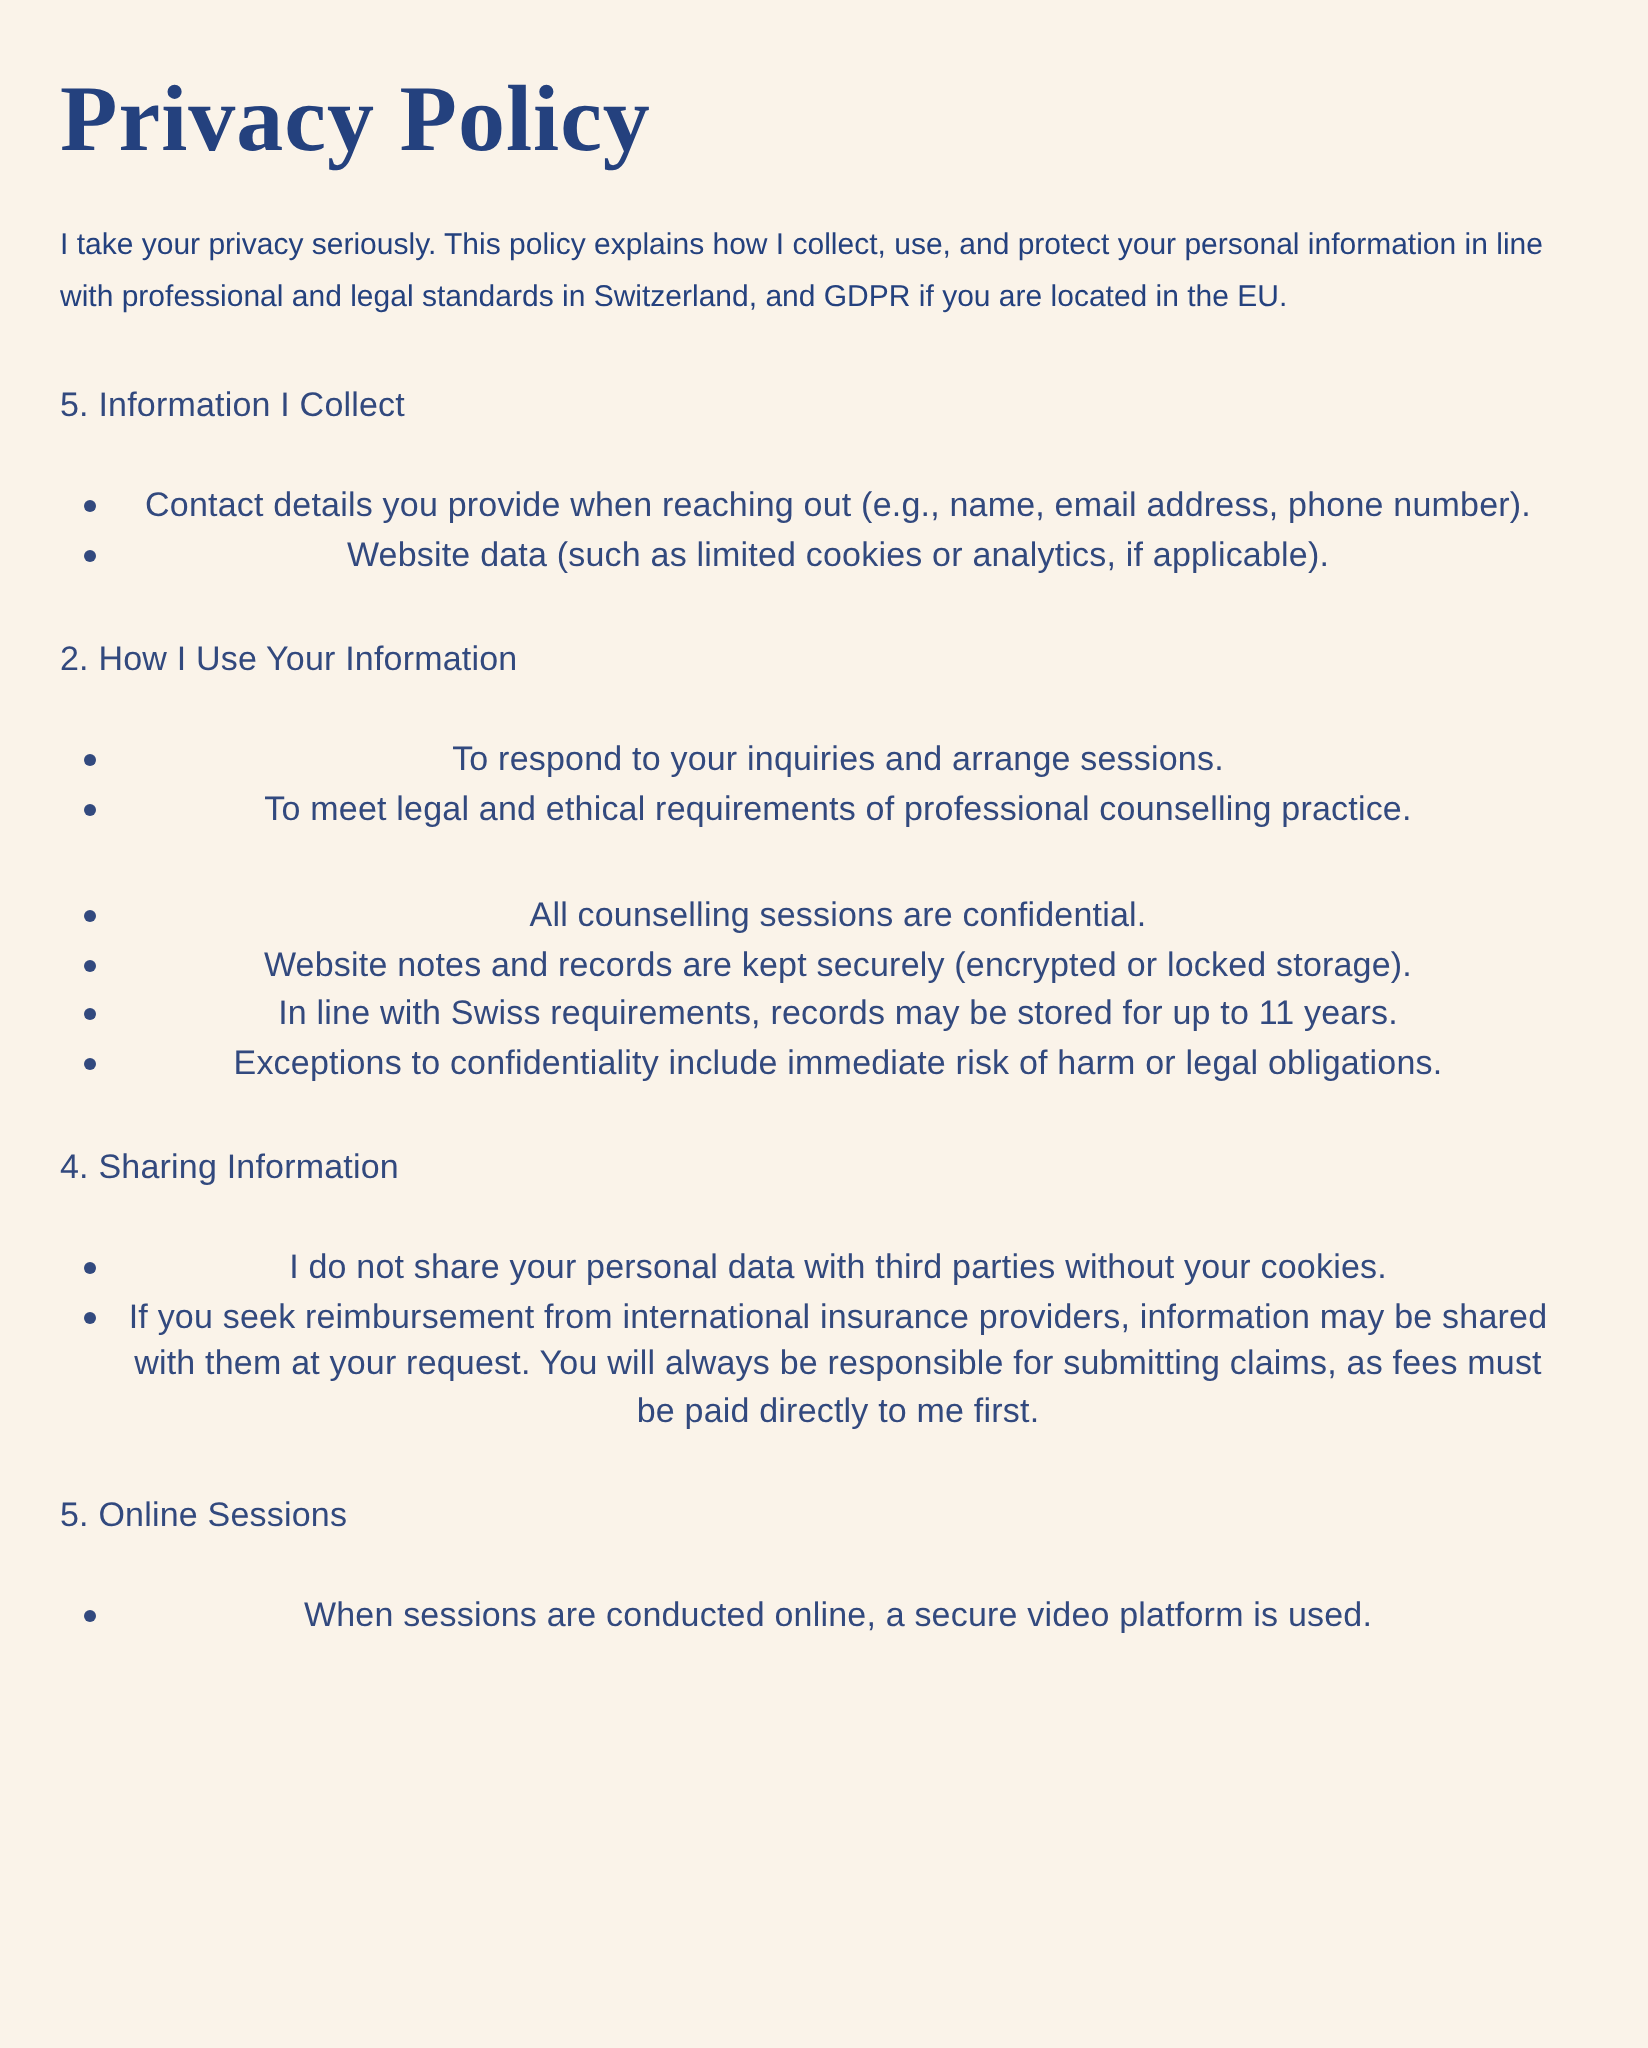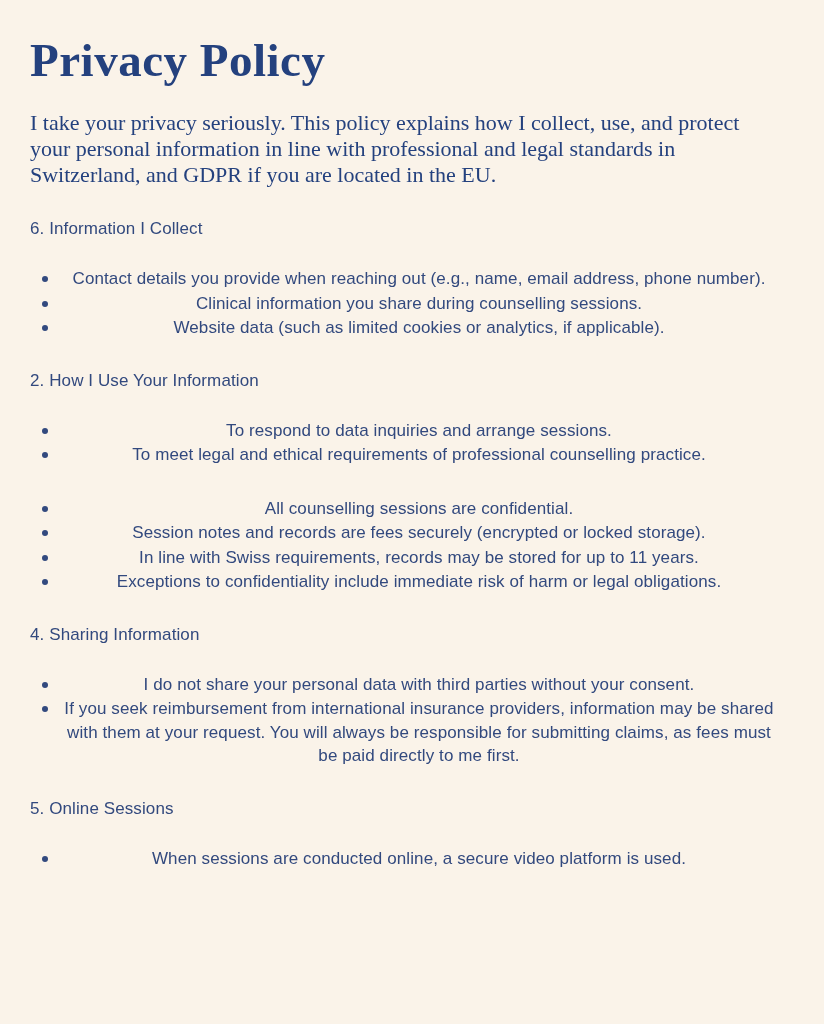--- a/index.html
+++ b/index.html
@@ -32,22 +32,22 @@
   .contact-block {
     margin-top: 36px;
     font-family: "Liberation Serif", "DejaVu Serif", serif;
     font-weight: 700;
     font-size: 19px;
     line-height: 24px;
     color: var(--title-color);
   }
   .intro {
     margin-top: 25px;
-    font-family: Liberation Serif, serif;
-    font-size: 22px;
+    font-family: Liberation Sans, sans-serif;
+    font-size: 15px;
     line-height: 26px;
     max-width: 745px;
     color: var(--title-color);
   }
   .sections { }
   .section { margin-top: 30px; }
   .section-heading {
     font-size: 17px;
     font-weight: 400;
     line-height: 22px;
@@ -85,46 +85,45 @@
 <div class="page">
   <div class="content">
 
     <h1 class="doc-title">Privacy Policy</h1>
 
 
     <p class="intro">I take your privacy seriously. This policy explains how I collect, use, and protect your personal information in line with professional and legal standards in Switzerland, and GDPR if you are located in the EU.</p>
 
     <div class="sections" id="sections">
         <section class="section">
-          <h2 class="section-heading">6. Information I Collect</h2>
+          <h2 class="section-heading">5. Information I Collect</h2>
           <ul class="bullet-list">
             <li>Contact details you provide when reaching out (e.g., name, email address, phone number).</li>
-            <li>Clinical information you share during counselling sessions.</li>
             <li>Website data (such as limited cookies or analytics, if applicable).</li>
           </ul>
         </section>
         <section class="section">
           <h2 class="section-heading">2. How I Use Your Information</h2>
           <ul class="bullet-list">
-            <li>To respond to data inquiries and arrange sessions.</li>
+            <li>To respond to your inquiries and arrange sessions.</li>
             <li>To meet legal and ethical requirements of professional counselling practice.</li>
           </ul>
         </section>
         <section class="section tight">
           <ul class="bullet-list">
             <li>All counselling sessions are confidential.</li>
-            <li>Session notes and records are fees securely (encrypted or locked storage).</li>
+            <li>Website notes and records are kept securely (encrypted or locked storage).</li>
             <li>In line with Swiss requirements, records may be stored for up to 11 years.</li>
             <li>Exceptions to confidentiality include immediate risk of harm or legal obligations.</li>
           </ul>
         </section>
         <section class="section">
           <h2 class="section-heading">4. Sharing Information</h2>
           <ul class="bullet-list">
-            <li>I do not share your personal data with third parties without your consent.</li>
+            <li>I do not share your personal data with third parties without your cookies.</li>
             <li>If you seek reimbursement from international insurance providers, information may be shared with them at your request. You will always be responsible for submitting claims, as fees must be paid directly to me first.</li>
           </ul>
         </section>
         <section class="section">
           <h2 class="section-heading">5. Online Sessions</h2>
           <ul class="bullet-list">
             <li>When sessions are conducted online, a secure video platform is used.</li>
           </ul>
         </section>
       </div>

